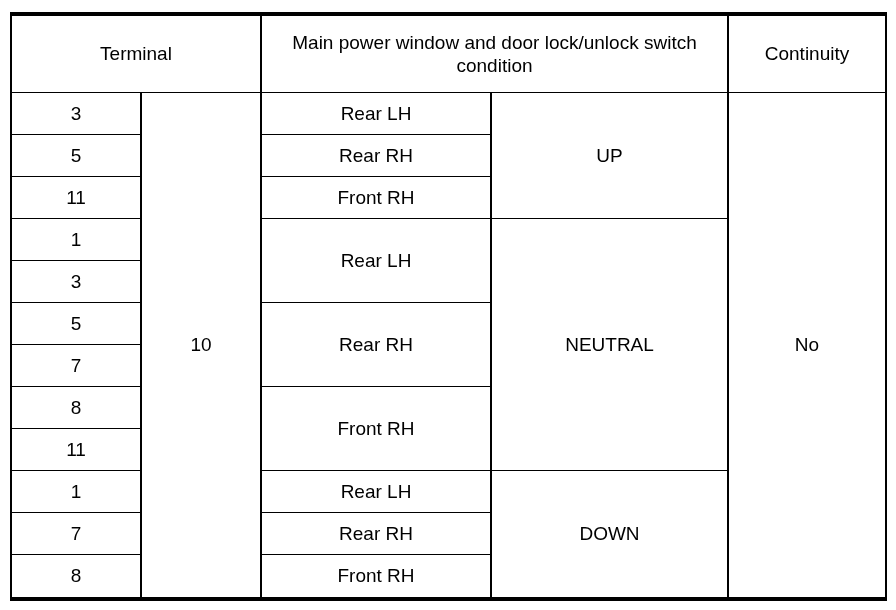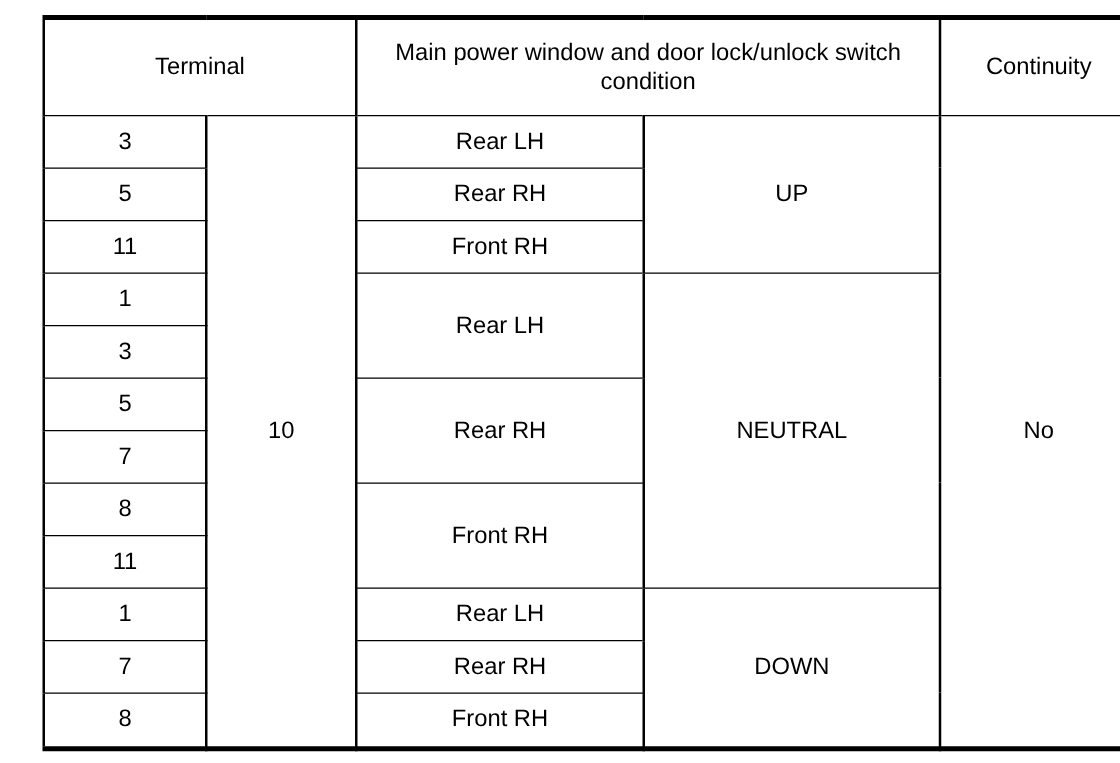--- a/index.html
+++ b/index.html
@@ -6,21 +6,21 @@
   body{
     width:896px;height:610px;
     background:#ffffff;
     font-family:"Liberation Sans", sans-serif;
     color:#000000;
     overflow:hidden;
   }
   #table-wrap{
     position:absolute;
     left:10px; top:12px;
-    width:745px; height:589px;margin-left:24px;
+    width:745px; height:589px;
   }
   table.spec{
     border-collapse:collapse;
     table-layout:fixed;
     width:875px;
     height:589px;
     font-size:19px;
     color:#000;
   }
   table.spec td{

